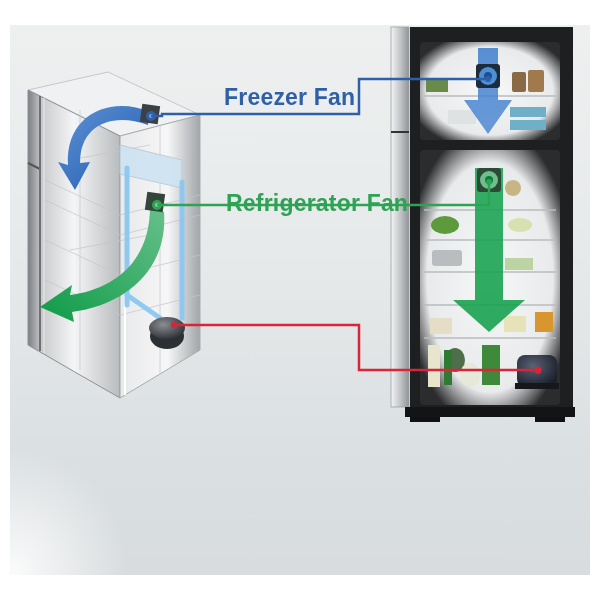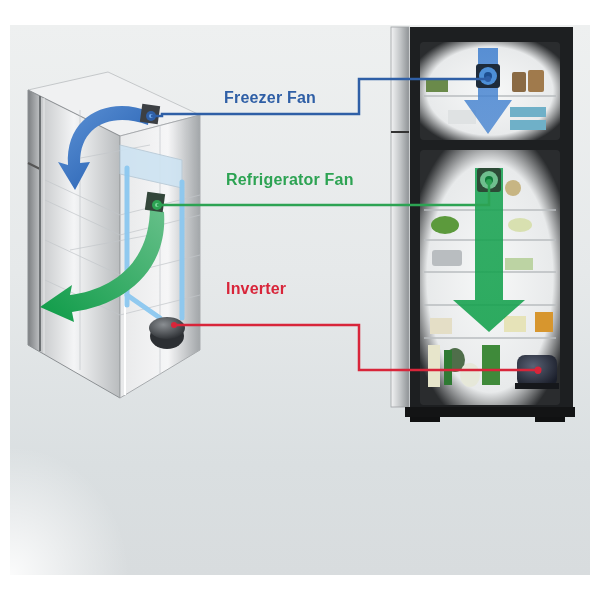--- a/index.html
+++ b/index.html
@@ -1,23 +1,23 @@
 <!DOCTYPE html>
 <html><head>
 <meta charset="utf-8">
 <style>
   html, body { margin:0; padding:0; }
   body { width:600px; height:600px; background:#ffffff; position:relative; overflow:hidden; font-family:"Liberation Sans", sans-serif; }
   .panel { position:absolute; left:10px; top:25px; width:580px; height:550px;
     background: linear-gradient(180deg, #eef0f0 0%, #e6e9ea 45%, #dadfe1 80%, #d8dcde 100%); overflow:hidden; }
   .panel-fade { position:absolute; left:0; bottom:0; width:120px; height:130px;
     background: radial-gradient(ellipse at 0% 100%, rgba(255,255,255,0.9) 0%, rgba(255,255,255,0) 70%); }
-  .label { position:absolute; font-weight:bold; font-size:16px; line-height:19px; letter-spacing:0.2px; }
+  .label { position:absolute; font-weight:bold; font-size:23px; line-height:19px; letter-spacing:0.2px; }
   .lbl-freezer { left:224px; top:88px; color:#2f5fa6; }
-  .lbl-fridge  { left:226px; top:170px; color:#2da353; }
+  .lbl-fridge  { left:226px; top:194px; color:#2da353; }
   .lbl-comp    { left:226px; top:279px; color:#d8253a; }
   svg.overlay { position:absolute; left:0; top:0; width:600px; height:600px; }
 </style>
 </head>
 <body>
 
 <div class="panel">
   <div class="panel-fade"></div>
 </div>
 
@@ -206,14 +206,13 @@
   </g>
 
   <circle cx="488" cy="79" r="3" fill="#2f5fa6"></circle>
   <circle cx="489" cy="182" r="3" fill="#2da353"></circle>
   <circle cx="538" cy="370" r="3.5" fill="#d8253a"></circle>
 </svg>
 
 <div class="label lbl-freezer">Freezer Fan</div>
 <div class="label lbl-fridge">Refrigerator Fan</div>
 <div class="label lbl-comp">
-  <div>Inverter</div>
 </div>
 
 </body></html>

